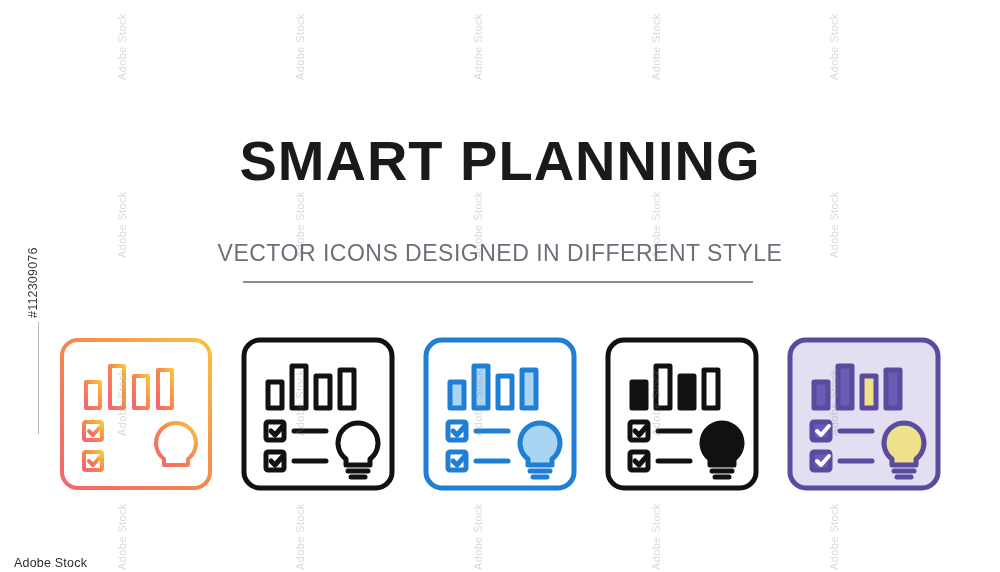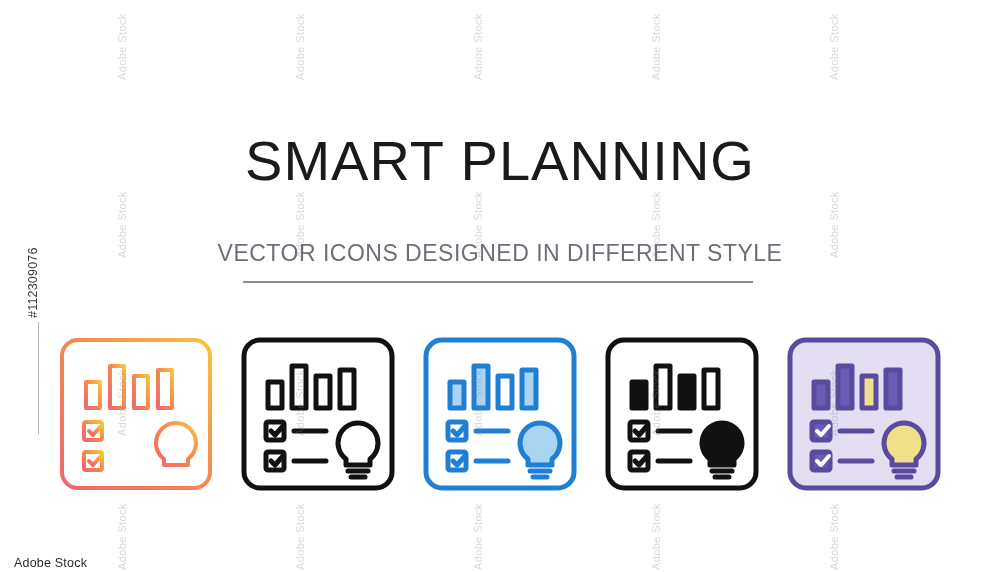--- a/index.html
+++ b/index.html
@@ -25,21 +25,21 @@
   
   .title {
     position: absolute;
     left: 0;
     top: 128px;
     width: 1000px;
     text-align: center;
     font-size: 56px;
     letter-spacing: 1px;
     color: #1a1a1a;
-    font-weight: 400;
+    font-weight: 700;
     white-space: nowrap;
   }
   .subtitle {
     position: absolute;
     left: 0;
     top: 240px;
     width: 1000px;
     text-align: center;
     font-size: 23px;
     letter-spacing: 0.5px;

